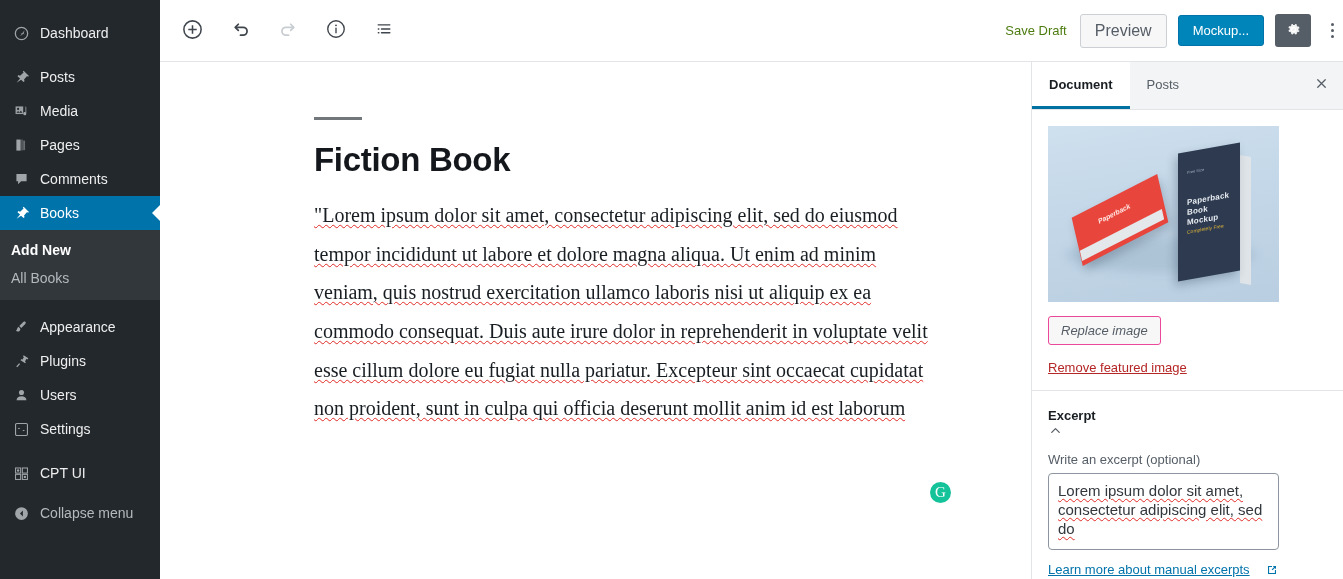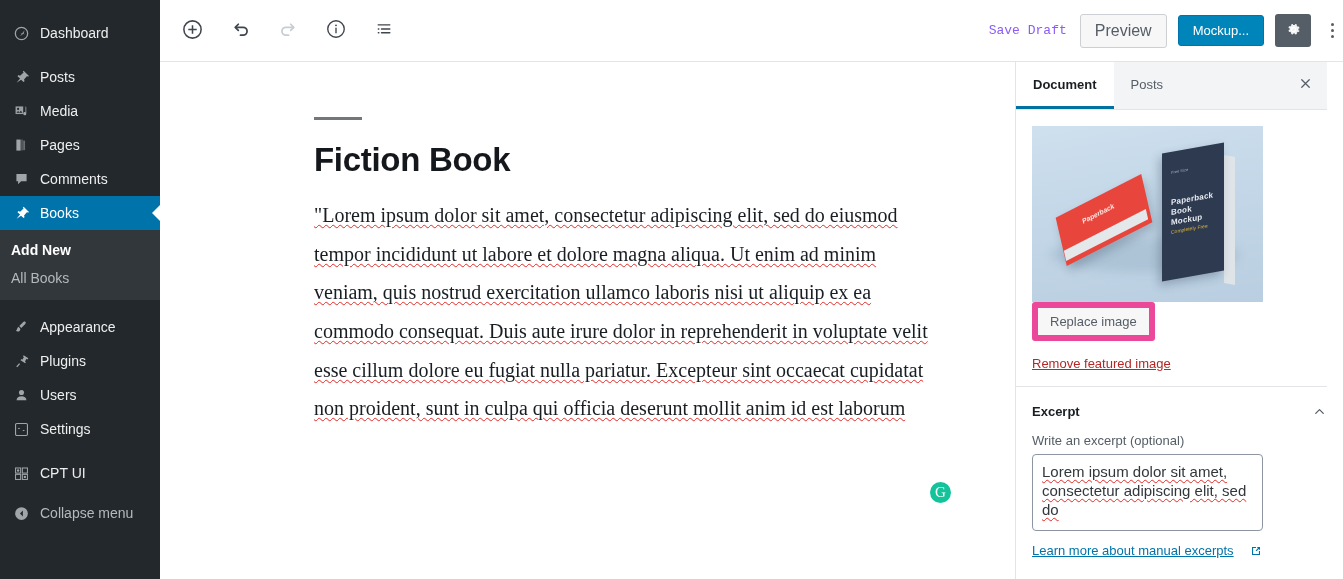--- a/index.html
+++ b/index.html
@@ -66,22 +66,22 @@
   .tb-btn {
     width: 36px; height: 36px; border-radius: 2px;
     display: flex; align-items: center; justify-content: center;
     cursor: pointer; color: #40464d; background: transparent; border: none;
   }
   .tb-btn.disabled { color: #c8cdd2; cursor: default; }
   .hdr-right {
     margin-left: auto; display: flex; align-items: center; gap: 11px;
   }
   .save-draft {
-    font-size: 13px; color: #8b5cf6; cursor: pointer;
-    background: none; border: none; font-family: Liberation Mono, monospace;
+    font-size: 13px; color: #4d7c0f; cursor: pointer;
+    background: none; border: none; font-family: Liberation Sans, sans-serif;
     padding: 4px 2px;
   }
   .btn-preview {
     font-size: 16px; color: #555d66;
     background: #f7f7f7; border: 1px solid #ccd0d4;
     border-radius: 3px; padding: 8px 14px; cursor: pointer;
     font-family: inherit; line-height: 1;
   }
   .btn-publish {
     font-size: 13px; color: #ffffff;
@@ -131,21 +131,21 @@
     position: absolute; left: 770px; top: 420px;
     width: 21px; height: 21px; border-radius: 50%;
     background: #15c39a; color: #ffffff;
     display: flex; align-items: center; justify-content: center;
     font-size: 15px; font-family: "Liberation Serif", serif;
     cursor: pointer; line-height: 1;
   }
 
   
   .rpanel {
-    position: absolute; right: 16px; top: 62px;
+    position: absolute; right: 0; top: 62px;
     width: 312px; height: 517px;
     background: #ffffff;
     border-left: 1px solid #e2e4e7;
     overflow: hidden;
   }
   .rtabs {
     height: 48px; display: flex; align-items: stretch;
     border-bottom: 1px solid #e2e4e7; background: #f3f4f5;
   }
   .rtab {
@@ -209,32 +209,33 @@
     position: absolute; left: 26px; top: 12px; display: block;
     color: #ffe4e0; font-size: 7px; line-height: 8px; font-weight: bold;
     transform: rotate(0deg);
   }
   .bk-shadow {
     position: absolute; left: 18px; top: 112px;
     width: 190px; height: 34px; border-radius: 50%;
     background: rgba(110,140,165,.22); filter: blur(5px);
   }
   .btn-replace {
+    margin-top: 14px;
     font-size: 13px; color: #555d66; background: #f7f7f7;
-    border: 6px solid #ec4899; border-radius: 3px;
-    padding: 7px 12px; cursor: pointer; font-family: inherit; line-height: 1;
+    border: 1px solid #ec4899; border-radius: 3px;
+    padding: 7px 12px; cursor: pointer; font-family: inherit; line-height: 1; font-style: italic;
   }
   .link-remove {
     display: inline-block; margin-top: 15px;
     font-size: 13px; color: #b52727; text-decoration: underline;
     cursor: pointer;
   }
   .panel-head {
     display: flex; align-items: flex-start; justify-content: space-between;
-    padding: 17px 0 0 16px; cursor: pointer;
+    padding: 17px 0 0 16px; cursor: pointer; flex-direction: column;
   }
   .panel-title { font-size: 13px; font-weight: bold; color: #191e23; }
   .panel-chevron { color: #555d66; display: flex; }
   .excerpt-label {
     padding: 14px 16px 6px 16px; font-size: 13px; color: #555d66;
   }
   .excerpt-box {
     margin: 0 16px;
     width: 231px; height: 77px;
     border: 1px solid #8d96a0; border-radius: 4px;

